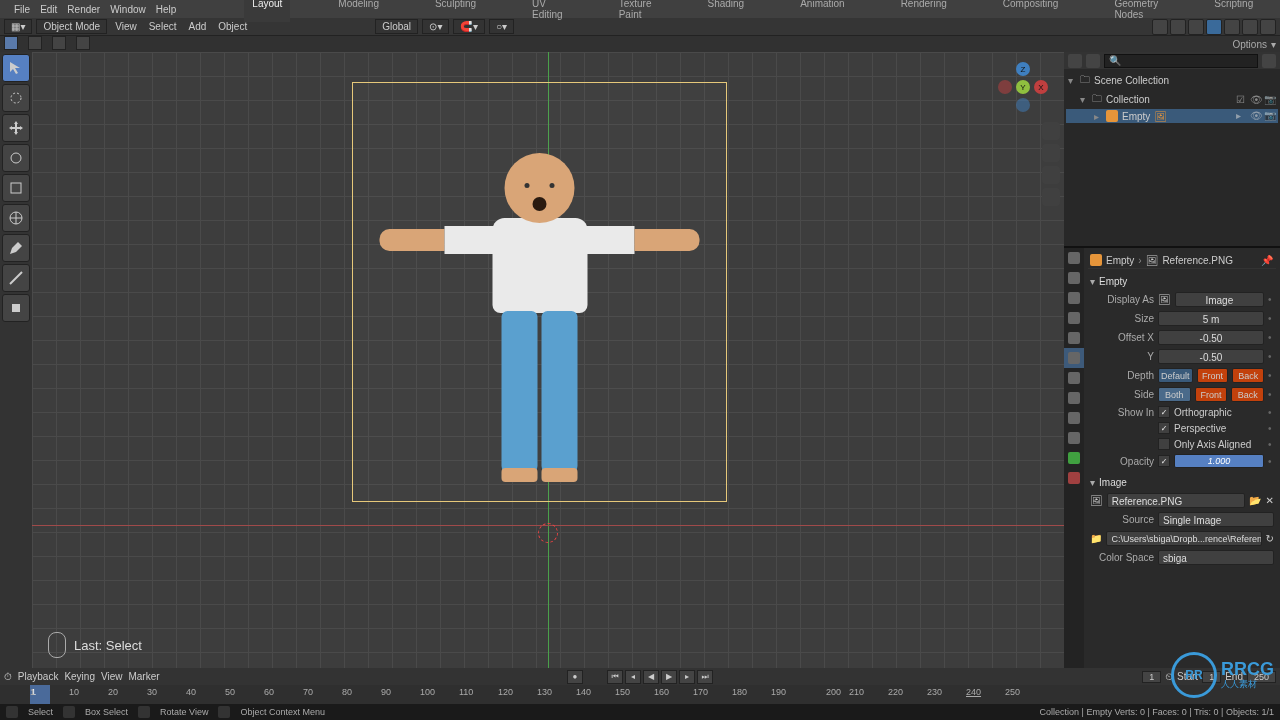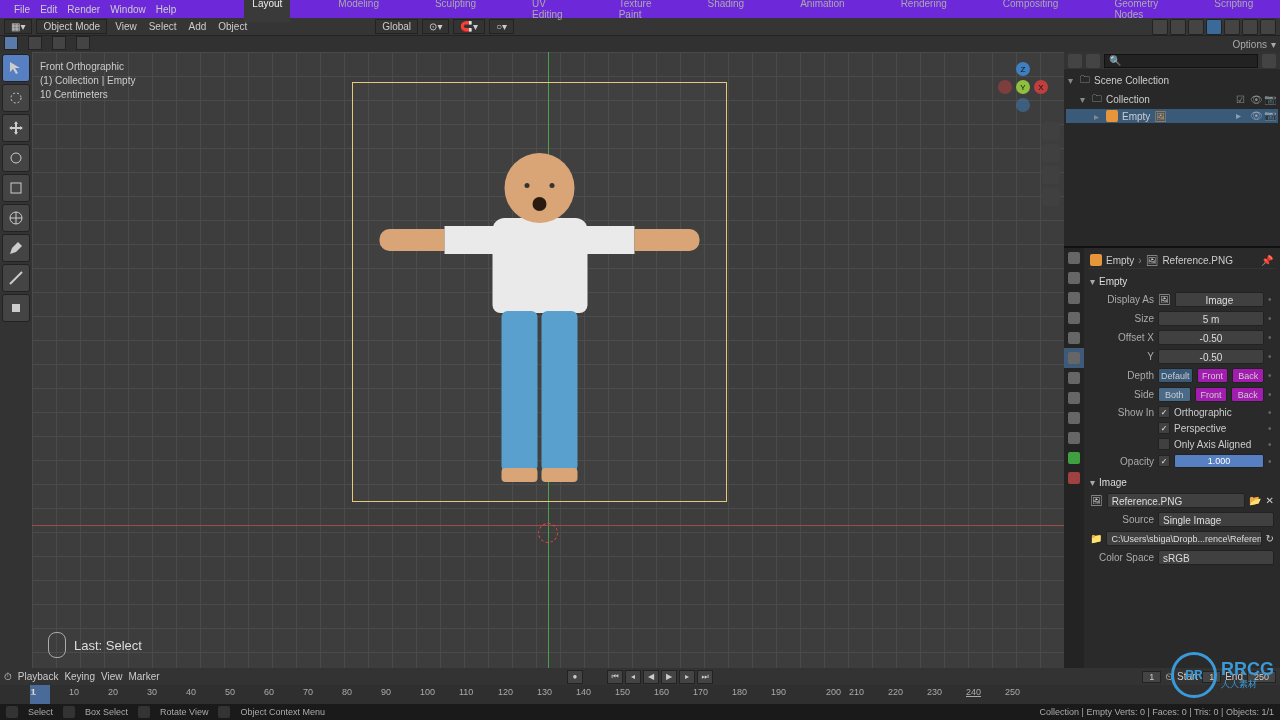--- a/index.html
+++ b/index.html
@@ -1,19 +1,19 @@
 <!DOCTYPE html>
 <html><head>
 <meta charset="utf-8">
 <style>
 * { margin: 0; padding: 0; box-sizing: border-box; font-family: sans-serif; }
 body { background: #2a2a2a; color: #ccc; font-size: 11px; width: 1280px; height: 720px; overflow: hidden; position: relative; }
 
 
-.menubar { height: 18px; background: #6d28d9; display: flex; align-items: center; padding: 0 4px; gap: 10px; font-size: 10px; }
+.menubar { height: 18px; background: #404040; display: flex; align-items: center; padding: 0 4px; gap: 10px; font-size: 10px; }
 .menubar .logo { width: 14px; height: 14px; background: #e87d0d; border-radius: 2px; }
 .menubar .menu-item { color: #ccc; cursor: pointer; }
 .menubar .workspace-tabs { display: flex; gap: 2px; margin-left: 20px; }
 .menubar .ws-tab { padding: 2px 8px; color: #aaa; cursor: pointer; margin-left: 38px; }
 .menubar .ws-tab.active { background: #3a3a3a; color: #eee; }
 .menubar .right-section { margin-left: auto; display: flex; align-items: center; gap: 4px; }
 .menubar .scene-input { background: #333; border: 1px solid #222; color: #ccc; padding: 1px 4px; font-size: 10px; width: 80px; }
 
 
 .header { height: 18px; background: #353535; display: flex; align-items: center; padding: 0 4px; gap: 4px; font-size: 10px; border-bottom: 1px solid #222; }
@@ -98,26 +98,26 @@
 .prop-tabs .ptab.red .pi { background: #a04040; }
 .prop-tabs .ptab.green .pi { background: #40a040; }
 .prop-body { flex: 1; padding: 4px; font-size: 10px; overflow: hidden; }
 .breadcrumb { display: flex; align-items: center; gap: 4px; padding: 2px; border-bottom: 1px solid #333; }
 .breadcrumb .chev { color: #888; }
 .section-head { display: flex; align-items: center; gap: 4px; padding: 3px 2px; color: #ddd; margin-top: 4px; }
 .section-head .tri2 { color: #aaa; }
 .prop-row { display: flex; align-items: center; padding: 2px; gap: 4px; }
 .prop-row .label { width: 64px; text-align: right; color: #aaa; font-size: 10px; }
 .prop-row .field { flex: 1; background: #404040; border: 1px solid #222; padding: 1px 4px; color: #ddd; text-align: center; border-radius: 2px; font-size: 10px; height: 15px; line-height: 13px; overflow: hidden; }
-.prop-row .btn3 { flex: 1; background: #a21caf; border: 1px solid #222; padding: 1px 2px; text-align: center; font-size: 9px; border-radius: 2px; height: 15px; line-height: 13px; }
+.prop-row .btn3 { flex: 1; background: #c2410c; border: 1px solid #222; padding: 1px 2px; text-align: center; font-size: 9px; border-radius: 2px; height: 15px; line-height: 13px; }
 .prop-row .btn3.active { background: #3a5a7a; }
 .prop-row .btn3.active-alt { background: #4a6a8a; }
 .prop-row .chk { width: 12px; height: 12px; background: #404040; border: 1px solid #222; display: inline-flex; align-items: center; justify-content: center; font-size: 8px; }
 .prop-row .chk.on::after { content: '✓'; color: #eee; }
-.prop-row .slider { flex: 1; background: #5680c2; border: 1px solid #222; height: 14px; border-radius: 2px; text-align: center; font-size: 9px; line-height: 12px; color: #fff; }
+.prop-row .slider { flex: 1; background: #5680c2; border: 1px solid #222; height: 14px; border-radius: 2px; text-align: center; font-size: 9px; line-height: 12px; color: #fff; font-style: italic; }
 .prop-row .dot { width: 6px; color: #666; }
 
 
 .timeline { height: 36px; background: #232323; display: flex; flex-direction: column; }
 .tl-header { height: 17px; background: #333; display: flex; align-items: center; padding: 0 4px; gap: 6px; font-size: 10px; }
 .tl-header .menu-link { color: #ccc; }
 .tl-header .center { position: absolute; left: 50%; transform: translateX(-50%); display: flex; gap: 2px; }
 .tl-header .play-btn { width: 16px; height: 14px; background: #444; border: 1px solid #222; display: flex; align-items: center; justify-content: center; font-size: 8px; }
 .tl-header .right { margin-left: auto; display: flex; gap: 4px; align-items: center; }
 .tl-header .numfield { background: #444; border: 1px solid #222; padding: 0 6px; font-size: 9px; }
@@ -245,25 +245,20 @@
       </div>
     <div class="tool">
         <svg viewBox="0 0 16 16">
           <rect x="4" y="4" width="8" height="8"></rect>
         </svg>
       </div>
   </div>
 
   <div class="viewport">
     <div class="grid-bg"></div>
-    <div class="view-label">
-      <div>Front Orthographic</div>
-      <div>(1) Collection | Empty</div>
-      <div>10 Centimeters</div>
-    </div>
     <div class="ref-image">
       <div class="character">
         <div class="head">
             <div class="eye l"></div>
             <div class="eye r"></div>
             <div class="mouth"></div>
           </div>
         <div class="arms">
           <div class="arm-skin l"></div>
             <div class="arm-sleeve"></div>
@@ -468,21 +463,21 @@
           <span class="label">Source</span>
           <div class="field" style="text-align:left">Single Image</div>
         </div>
         <div class="prop-row">
           <span>📁</span>
           <div class="field" style="text-align:left;font-size:9px">C:\Users\sbiga\Dropb...rence\Reference.PNG</div>
           <span>↻</span>
         </div>
         <div class="prop-row">
           <span class="label">Color Space</span>
-          <div class="field" style="text-align:left">sRGB</div>
+          <div class="field" style="text-align:left">sbiga</div>
         </div>
       </div>
     </div>
   </div>
 </div>
 
 <div class="timeline">
   <div class="tl-header">
     <span>⏱</span>
     <span class="menu-link">Playback</span>

